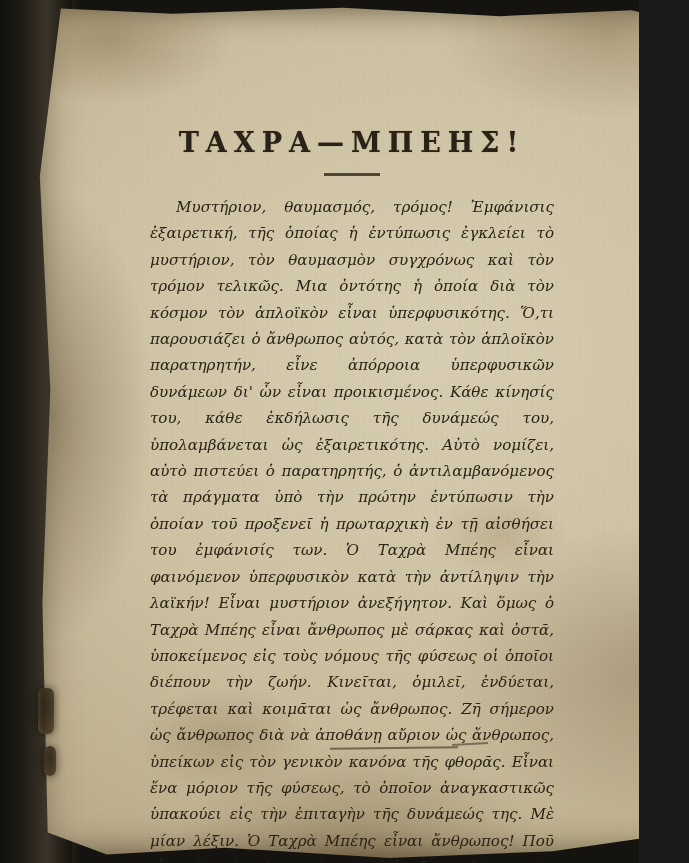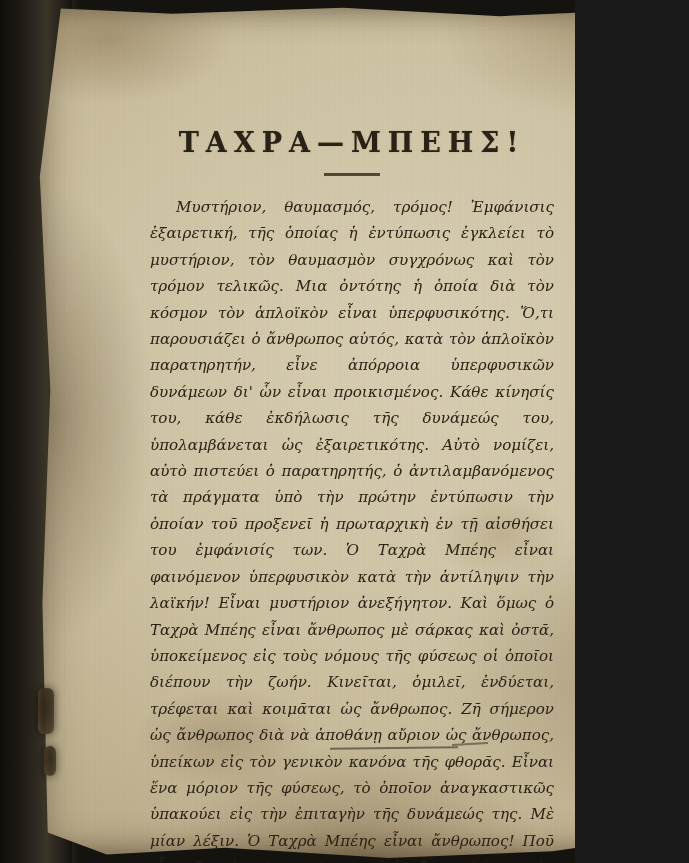--- a/index.html
+++ b/index.html
@@ -2,21 +2,21 @@
 <html><head>
 <meta charset="utf-8">
 <style>
   html, body {
     margin: 0;
     padding: 0;
     background: #1a1a1a;
   }
   #page {
     position: relative;
-    width: 575px;
+    width: 639px;
     height: 863px;
     overflow: hidden;
     background: #0d0c0a;
     font-family: "Liberation Serif", serif;
   }
 
   
   .backdrop {
     position: absolute;
     inset: 0;

